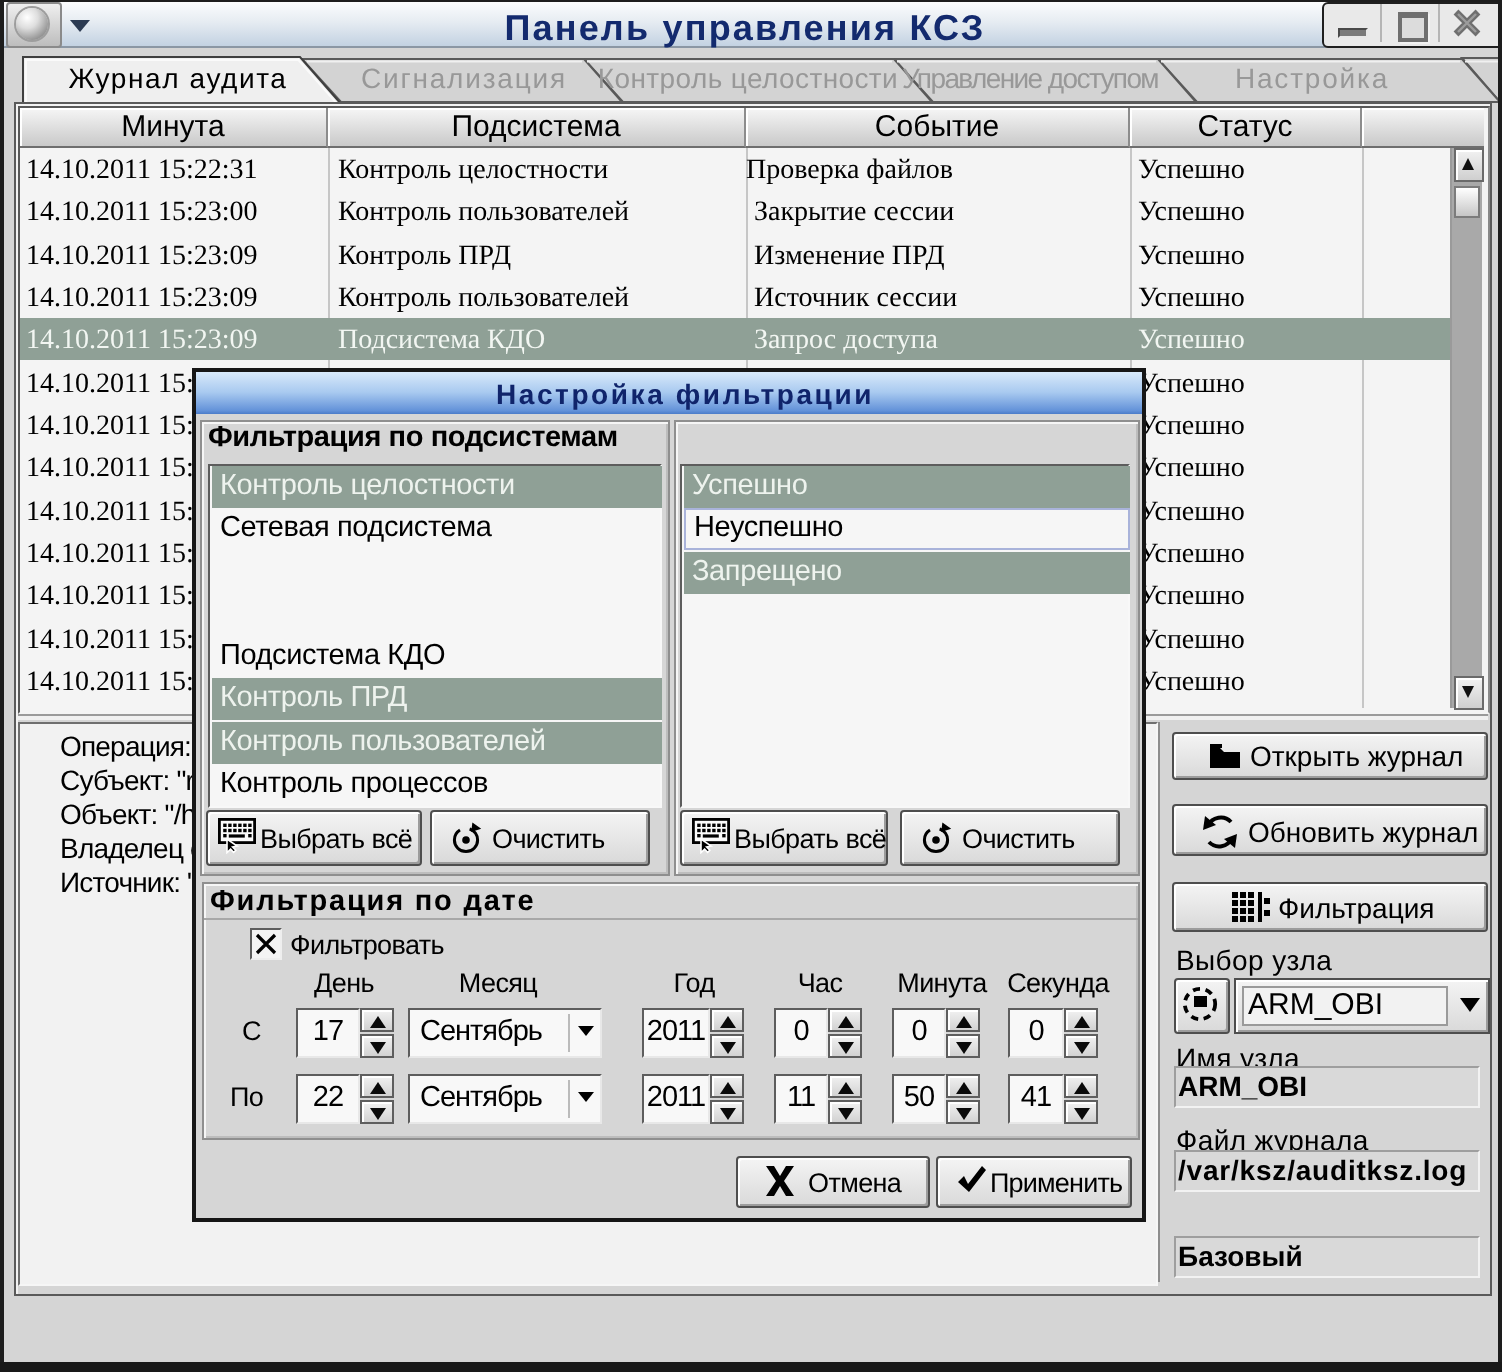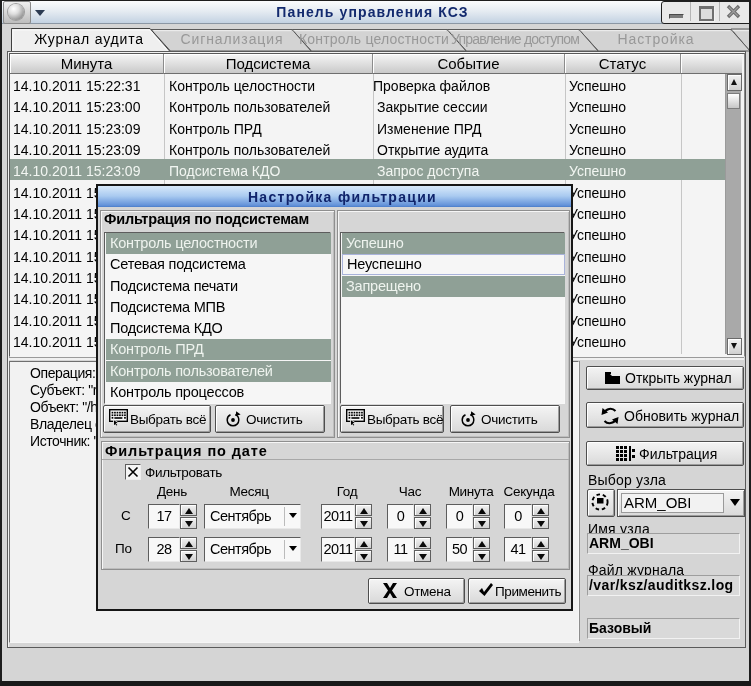--- a/index.html
+++ b/index.html
@@ -10,33 +10,33 @@
 
 #frameL{left:0;top:0;width:2px;height:686px;background:#1d1d1d;}
 #frameR{left:749px;top:0;width:2px;height:686px;background:#1d1d1d;}
 #frameT{left:0;top:0;width:751px;height:1px;background:#1d1d1d;}
 #blackstrip{left:0;top:681px;width:751px;height:5px;background:#191919;}
 
 #titlebar{left:2px;top:1px;width:747px;height:22px;background:linear-gradient(#fbfcfd,#e6ecf2 45%,#c3d2e2);border-bottom:1px solid #8b97a4;}
 #sysicon{left:1px;top:0px;width:26px;height:21px;background:linear-gradient(#efefef,#bdbdbd);border:1px solid #8a8a8a;border-radius:2px;}
 #sysball{left:4px;top:2px;width:16px;height:16px;border-radius:50%;background:radial-gradient(circle at 35% 30%,#ffffff 0%,#dedede 35%,#909090 78%,#bdbdbd 100%);box-shadow:0 0 0 1px #9d9d9d;}
 #systri{left:33px;top:9px;width:0;height:0;border-left:5.5px solid transparent;border-right:5.5px solid transparent;border-top:6.5px solid #2c3b52;}
-#wtitle{left:-3px;top:3px;width:747px;text-align:center;font-size:14px;letter-spacing:1.1px;font-weight:bold;color:#132a6e;}
+#wtitle{left:-3px;top:3px;width:747px;text-align:center;font-size:18px;letter-spacing:1.1px;font-weight:bold;color:#132a6e;}
 #winbtns{left:659px;top:0px;width:88px;height:21px;background:#e9e9e9;border:1px solid #1f1f1f;border-radius:3px 0 0 3px;}
 .wb{position:absolute;top:0;width:28px;height:19px;}
 .wbsep{position:absolute;top:0;width:1px;height:19px;background:#b5b5b5;}
 
 #tabpane{left:7px;top:51px;width:737px;height:595px;border:1px solid #5a5a5a;box-shadow:inset 1px 1px 0 #f2f2f2;background:#d5d5d5;}
 
 #tablewrap{left:9px;top:53px;width:734px;height:302px;border:1px solid;border-color:#585858 #f4f4f4 #f4f4f4 #585858;background:#f4f4f4;}
 .hcell{position:absolute;top:0;height:19px;background:linear-gradient(#f6f6f6,#c9c9c9);border-right:1px solid #8c8c8c;border-bottom:1px solid #6e6e6e;box-shadow:inset 1px 1px 0 #ffffff;}
 #tablewrap{border-right-color:#8a8a8a;}
 .hlbl{position:absolute;top:1px;width:100%;text-align:center;font-size:15px;color:#000;}
 .colline{position:absolute;top:20px;width:1px;height:280px;background:#c6c6c6;}
-.trow{position:absolute;left:0;width:715px;height:21px;font-size:14px;letter-spacing:0px;}
+.trow{position:absolute;left:0;width:715px;height:21px;font-size:14px;letter-spacing:0px;font-family:Liberation Serif, serif;}
 .trow div{position:absolute;top:4px;}
 .selrow{background:#8fa096;color:#f2f6f2;}
 
 #vsb{position:absolute;left:715px;top:20px;width:15px;height:280px;background:#a9a9a9;border-left:1px solid #9a9a9a;}
 .sbtn{position:absolute;left:1px;width:13px;height:15px;background:linear-gradient(#f2f2f2,#cfcfcf);border:1px solid #6a6a6a;box-shadow:inset 1px 1px 0 #fff;}
 .tri-u{position:absolute;left:3px;top:4px;width:0;height:0;border-left:3.5px solid transparent;border-right:3.5px solid transparent;border-bottom:6px solid #111;}
 .tri-d{position:absolute;left:3px;top:4px;width:0;height:0;border-left:3.5px solid transparent;border-right:3.5px solid transparent;border-top:6px solid #111;}
 #vthumb{position:absolute;left:1px;top:19px;width:13px;height:16px;background:linear-gradient(#ffffff,#c6c6c6);border:1px solid #7c7c7c;box-sizing:border-box;}
 
 #split1{left:9px;top:357px;width:735px;height:1px;background:#9a9a9a;}
@@ -158,21 +158,21 @@
       </div>
     <div class="trow" style="top:63px;">
         <div style="left:3px;">14.10.2011 15:23:09</div>
         <div style="left:159px;">Контроль ПРД</div>
         <div style="left:367px;">Изменение ПРД</div>
         <div style="left:559px;">Успешно</div>
       </div>
     <div class="trow" style="top:84px;">
         <div style="left:3px;">14.10.2011 15:23:09</div>
         <div style="left:159px;">Контроль пользователей</div>
-        <div style="left:367px;">Открытие аудита</div>
+        <div style="left:367px;">Источник сессии</div>
         <div style="left:559px;">Успешно</div>
       </div>
     <div class="trow selrow" style="top:105px;">
         <div style="left:3px;">14.10.2011 15:23:09</div>
         <div style="left:159px;">Подсистема КДО</div>
         <div style="left:367px;">Запрос доступа</div>
         <div style="left:559px;">Успешно</div>
       </div>
     <div class="trow" style="top:127px;">
         <div style="left:3px;">14.10.2011 15:23:09</div>
@@ -295,22 +295,20 @@
   <div class="abs" id="dialog">
     <div id="dtitle">
         <div id="dtitletxt">Настройка фильтрации</div>
       </div>
 
     <div class="group" style="left:2px;top:24px;width:233px;height:226px;">
       <div class="ghead">Фильтрация по подсистемам</div>
       <div class="list" style="left:3px;top:21px;width:225px;height:170px;">
         <div class="li lisel" style="top:0px;">Контроль целостности</div>
         <div class="li" style="top:21px;">Сетевая подсистема</div>
-        <div class="li" style="top:43px;">Подсистема печати</div>
-        <div class="li" style="top:64px;">Подсистема МПВ</div>
         <div class="li" style="top:85px;">Подсистема КДО</div>
         <div class="li lisel" style="top:106px;">Контроль ПРД</div>
         <div class="li lisel" style="top:128px;">Контроль пользователей</div>
         <div class="li" style="top:149px;">Контроль процессов</div>
       </div>
       <div class="dbtn btn" style="left:2px;top:194px;width:106px;height:26px;">
         <svg width="20" height="18" style="position:absolute;left:5px;top:3px;">
             <rect x="0.7" y="0.7" width="17.6" height="11.6" fill="#fbfbfb" stroke="#000" stroke-width="1.4"></rect>
             <g fill="#000">
               <rect x="2.6" y="2.8" width="1.7" height="1.7"></rect>
@@ -463,21 +461,21 @@
               <div class="sptri-u"></div>
             </div>
             <div class="spb" style="top:13px;">
               <div class="sptri-d"></div>
             </div>
           </div>
         </div>
 
       <div class="spin" style="left:46px;top:95px;width:49px;">
           <div class="spinfield" style="right:17px;"></div>
-          <div class="spinval">28</div>
+          <div class="spinval">22</div>
           <div class="spbtns">
             <div class="spb" style="top:0;">
               <div class="sptri-u"></div>
             </div>
             <div class="spb" style="top:13px;">
               <div class="sptri-d"></div>
             </div>
           </div>
         </div>
       <div class="spin" style="left:102px;top:95px;width:97px;">

